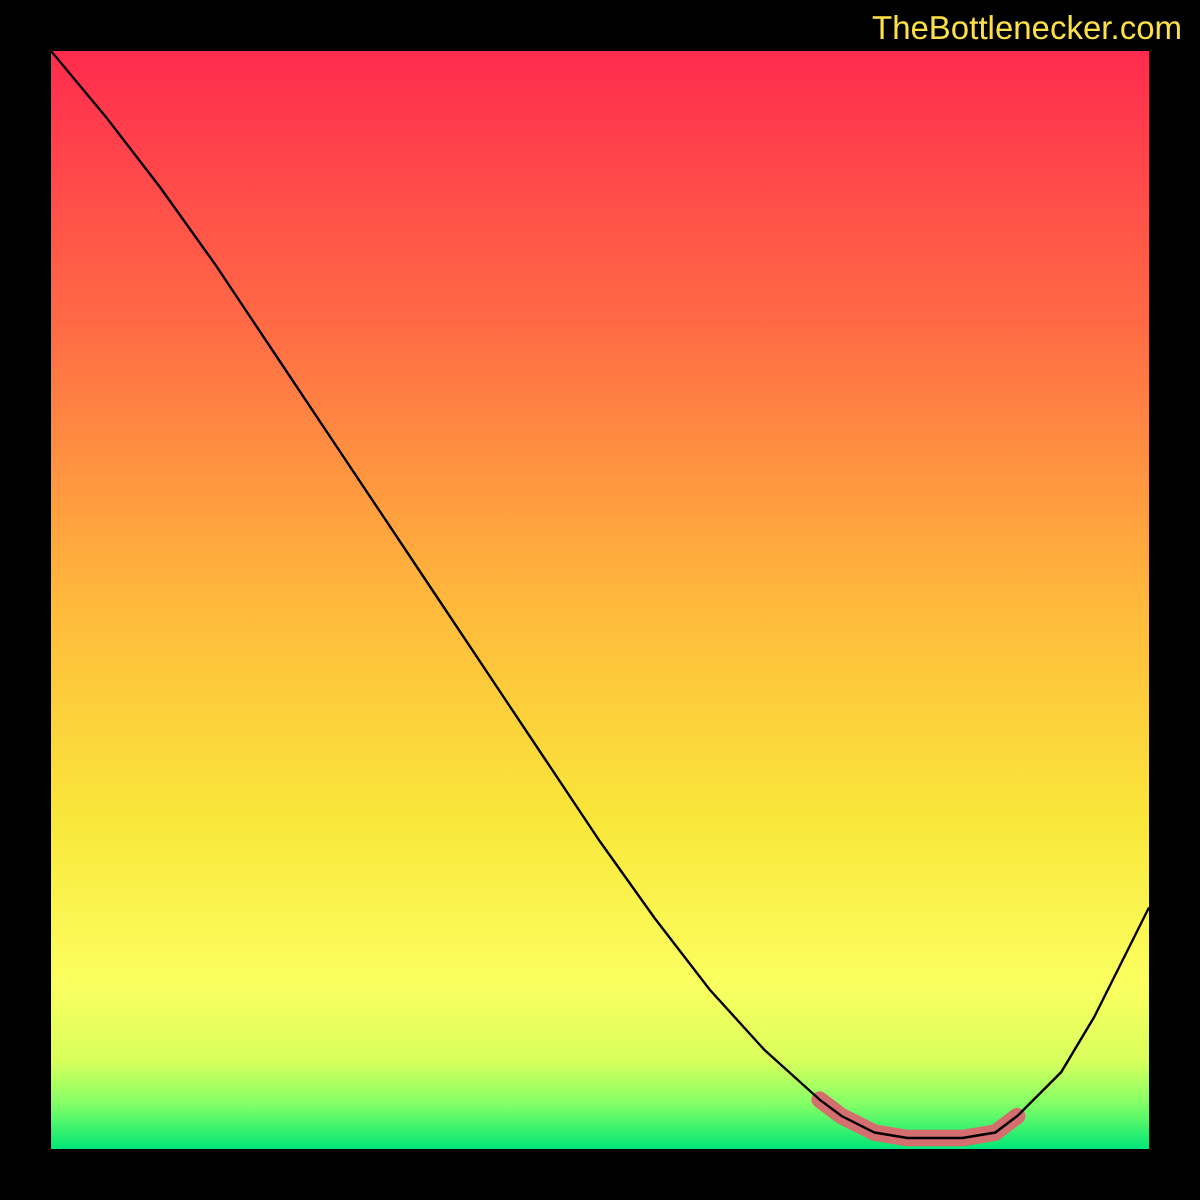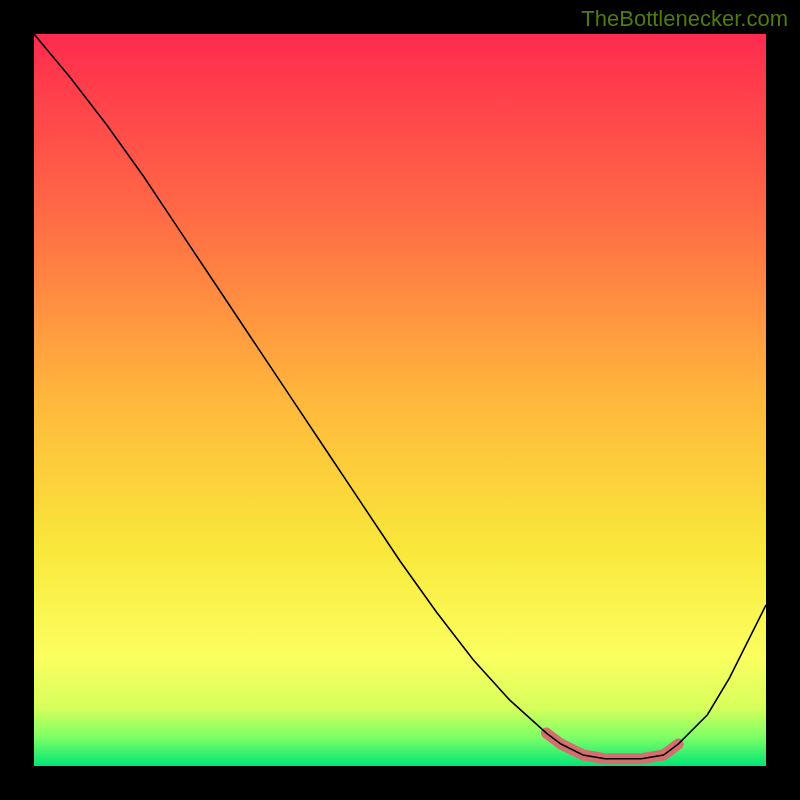--- a/index.html
+++ b/index.html
@@ -1,17 +1,17 @@
 <!DOCTYPE html>
 <html><head>
   <meta charset="utf-8">
   <style>
     * { margin: 0; padding: 0; box-sizing: border-box; }
     body { background: #000; width: 800px; height: 800px; position: relative; font-family: Arial, sans-serif; }
-    .watermark { position: absolute; top: 6px; right: 12px; color: #4d7c0f; font-size: 22px; font-weight: 500; z-index: 10; }
+    .watermark { position: absolute; top: 6px; right: 12px; color: #fde047; font-size: 22px; font-weight: 500; z-index: 10; }
     .chart-area { position: absolute; top: 34px; left: 34px; width: 732px; height: 732px; }
     .gradient-bg { position: absolute; top: 0; left: 0; width: 100%; height: 100%; }
     .curve-layer { position: absolute; top: 0; left: 0; width: 100%; height: 100%; }
   </style>
 </head>
 <body>
 
 <div class="watermark">TheBottlenecker.com</div>
 
 <div class="chart-area">

